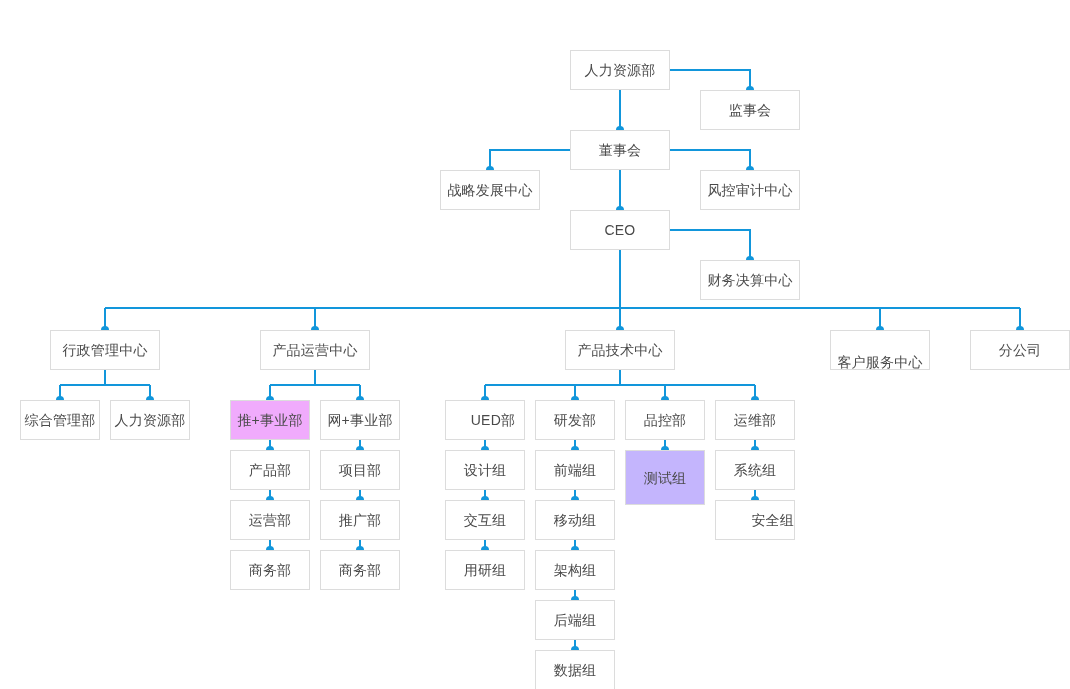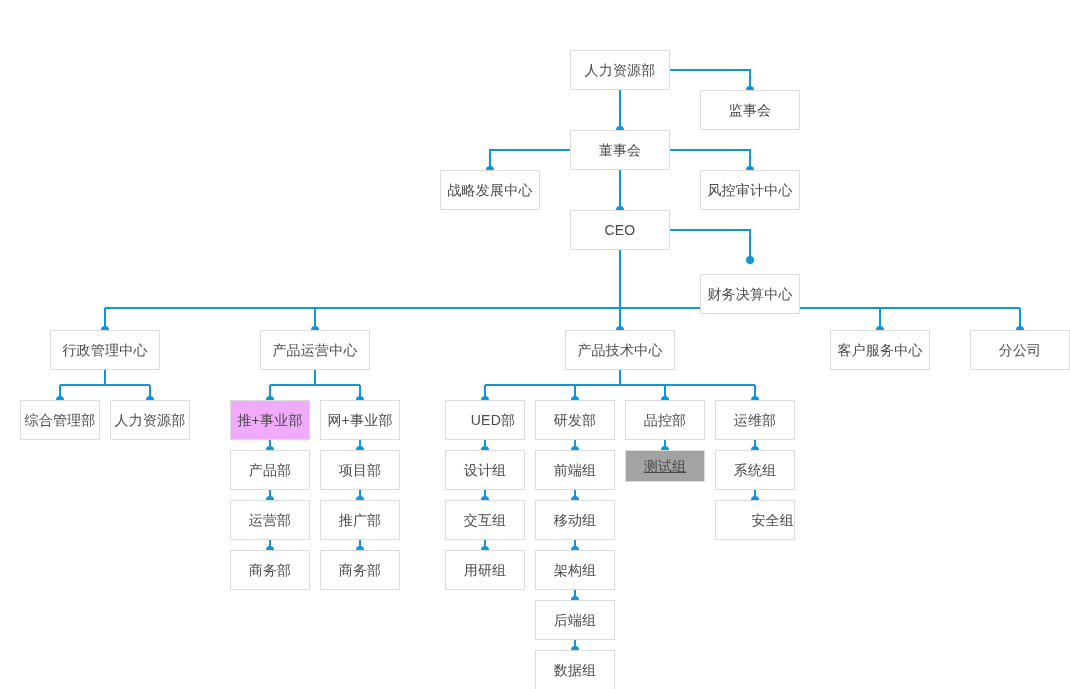--- a/index.html
+++ b/index.html
@@ -132,33 +132,33 @@
       </div>
       <div class="node" style="left: 440px; top: 170px; width: 100px; height: 40px; border-color: rgb(220, 220, 220); background: rgb(255, 255, 255); color: rgb(74, 74, 74);">
         <span class="node-label">战略发展中心</span>
       </div>
       <div class="node" style="left: 700px; top: 170px; width: 100px; height: 40px; border-color: rgb(220, 220, 220); background: rgb(255, 255, 255); color: rgb(74, 74, 74);">
         <span class="node-label">风控审计中心</span>
       </div>
       <div class="node" style="left: 570px; top: 210px; width: 100px; height: 40px; border-color: rgb(220, 220, 220); background: rgb(255, 255, 255); color: rgb(74, 74, 74);">
         <span class="node-label">CEO</span>
       </div>
-      <div class="node" style="left: 700px; top: 260px; width: 100px; height: 40px; border-color: rgb(220, 220, 220); background: rgb(255, 255, 255); color: rgb(74, 74, 74); margin-top: 14px;">
+      <div class="node" style="left: 700px; top: 260px; width: 100px; height: 40px; border-color: rgb(220, 220, 220); background: rgb(255, 255, 255); color: rgb(74, 74, 74);">
         <span class="node-label">财务决算中心</span>
       </div>
       <div class="node" style="left: 50px; top: 330px; width: 110px; height: 40px; border-color: rgb(220, 220, 220); background: rgb(255, 255, 255); color: rgb(74, 74, 74);">
         <span class="node-label">行政管理中心</span>
       </div>
       <div class="node" style="left: 260px; top: 330px; width: 110px; height: 40px; border-color: rgb(220, 220, 220); background: rgb(255, 255, 255); color: rgb(74, 74, 74);">
         <span class="node-label">产品运营中心</span>
       </div>
       <div class="node" style="left: 565px; top: 330px; width: 110px; height: 40px; border-color: rgb(220, 220, 220); background: rgb(255, 255, 255); color: rgb(74, 74, 74);">
         <span class="node-label">产品技术中心</span>
       </div>
-      <div class="node" style="left: 830px; top: 330px; width: 100px; height: 40px; border-color: rgb(220, 220, 220); background: rgb(255, 255, 255); color: rgb(74, 74, 74);">
+      <div class="node" style="left: 830px; top: 330px; width: 100px; height: 40px; border-color: rgb(220, 220, 220); background: rgb(255, 255, 255); color: rgb(74, 74, 74); align-items: flex-end;">
         <span class="node-label">客户服务中心</span>
       </div>
       <div class="node" style="left: 970px; top: 330px; width: 100px; height: 40px; border-color: rgb(220, 220, 220); background: rgb(255, 255, 255); color: rgb(74, 74, 74);">
         <span class="node-label">分公司</span>
       </div>
       <div class="node" style="left: 20px; top: 400px; width: 80px; height: 40px; border-color: rgb(220, 220, 220); background: rgb(255, 255, 255); color: rgb(74, 74, 74);">
         <span class="node-label">综合管理部</span>
       </div>
       <div class="node" style="left: 110px; top: 400px; width: 80px; height: 40px; border-color: rgb(220, 220, 220); background: rgb(255, 255, 255); color: rgb(74, 74, 74);">
         <span class="node-label">人力资源部</span>
@@ -213,21 +213,21 @@
       </div>
       <div class="node" style="left: 535px; top: 600px; width: 80px; height: 40px; border-color: rgb(220, 220, 220); background: rgb(255, 255, 255); color: rgb(74, 74, 74);">
         <span class="node-label">后端组</span>
       </div>
       <div class="node" style="left: 535px; top: 650px; width: 80px; height: 40px; border-color: rgb(220, 220, 220); background: rgb(255, 255, 255); color: rgb(74, 74, 74);">
         <span class="node-label">数据组</span>
       </div>
       <div class="node" style="left: 625px; top: 400px; width: 80px; height: 40px; border-color: rgb(220, 220, 220); background: rgb(255, 255, 255); color: rgb(74, 74, 74);">
         <span class="node-label">品控部</span>
       </div>
-      <div class="node" style="left: 625px; top: 450px; width: 80px; height: 32px; border-color: rgb(220, 220, 220); background: #a3a3a3; color: rgb(74, 74, 74); text-decoration: underline;">
+      <div class="node" style="left: 625px; top: 450px; width: 80px; height: 55px; border-color: rgb(220, 220, 220); background: #c4b5fd; color: rgb(74, 74, 74);">
         <span class="node-label">测试组</span>
       </div>
       <div class="node" style="left: 715px; top: 400px; width: 80px; height: 40px; border-color: rgb(220, 220, 220); background: rgb(255, 255, 255); color: rgb(74, 74, 74);">
         <span class="node-label">运维部</span>
       </div>
       <div class="node" style="left: 715px; top: 450px; width: 80px; height: 40px; border-color: rgb(220, 220, 220); background: rgb(255, 255, 255); color: rgb(74, 74, 74);">
         <span class="node-label">系统组</span>
       </div>
       <div class="node" style="left: 715px; top: 500px; width: 80px; height: 40px; border-color: rgb(220, 220, 220); background: rgb(255, 255, 255); color: rgb(74, 74, 74); justify-content: flex-end;">
         <span class="node-label">安全组</span>

